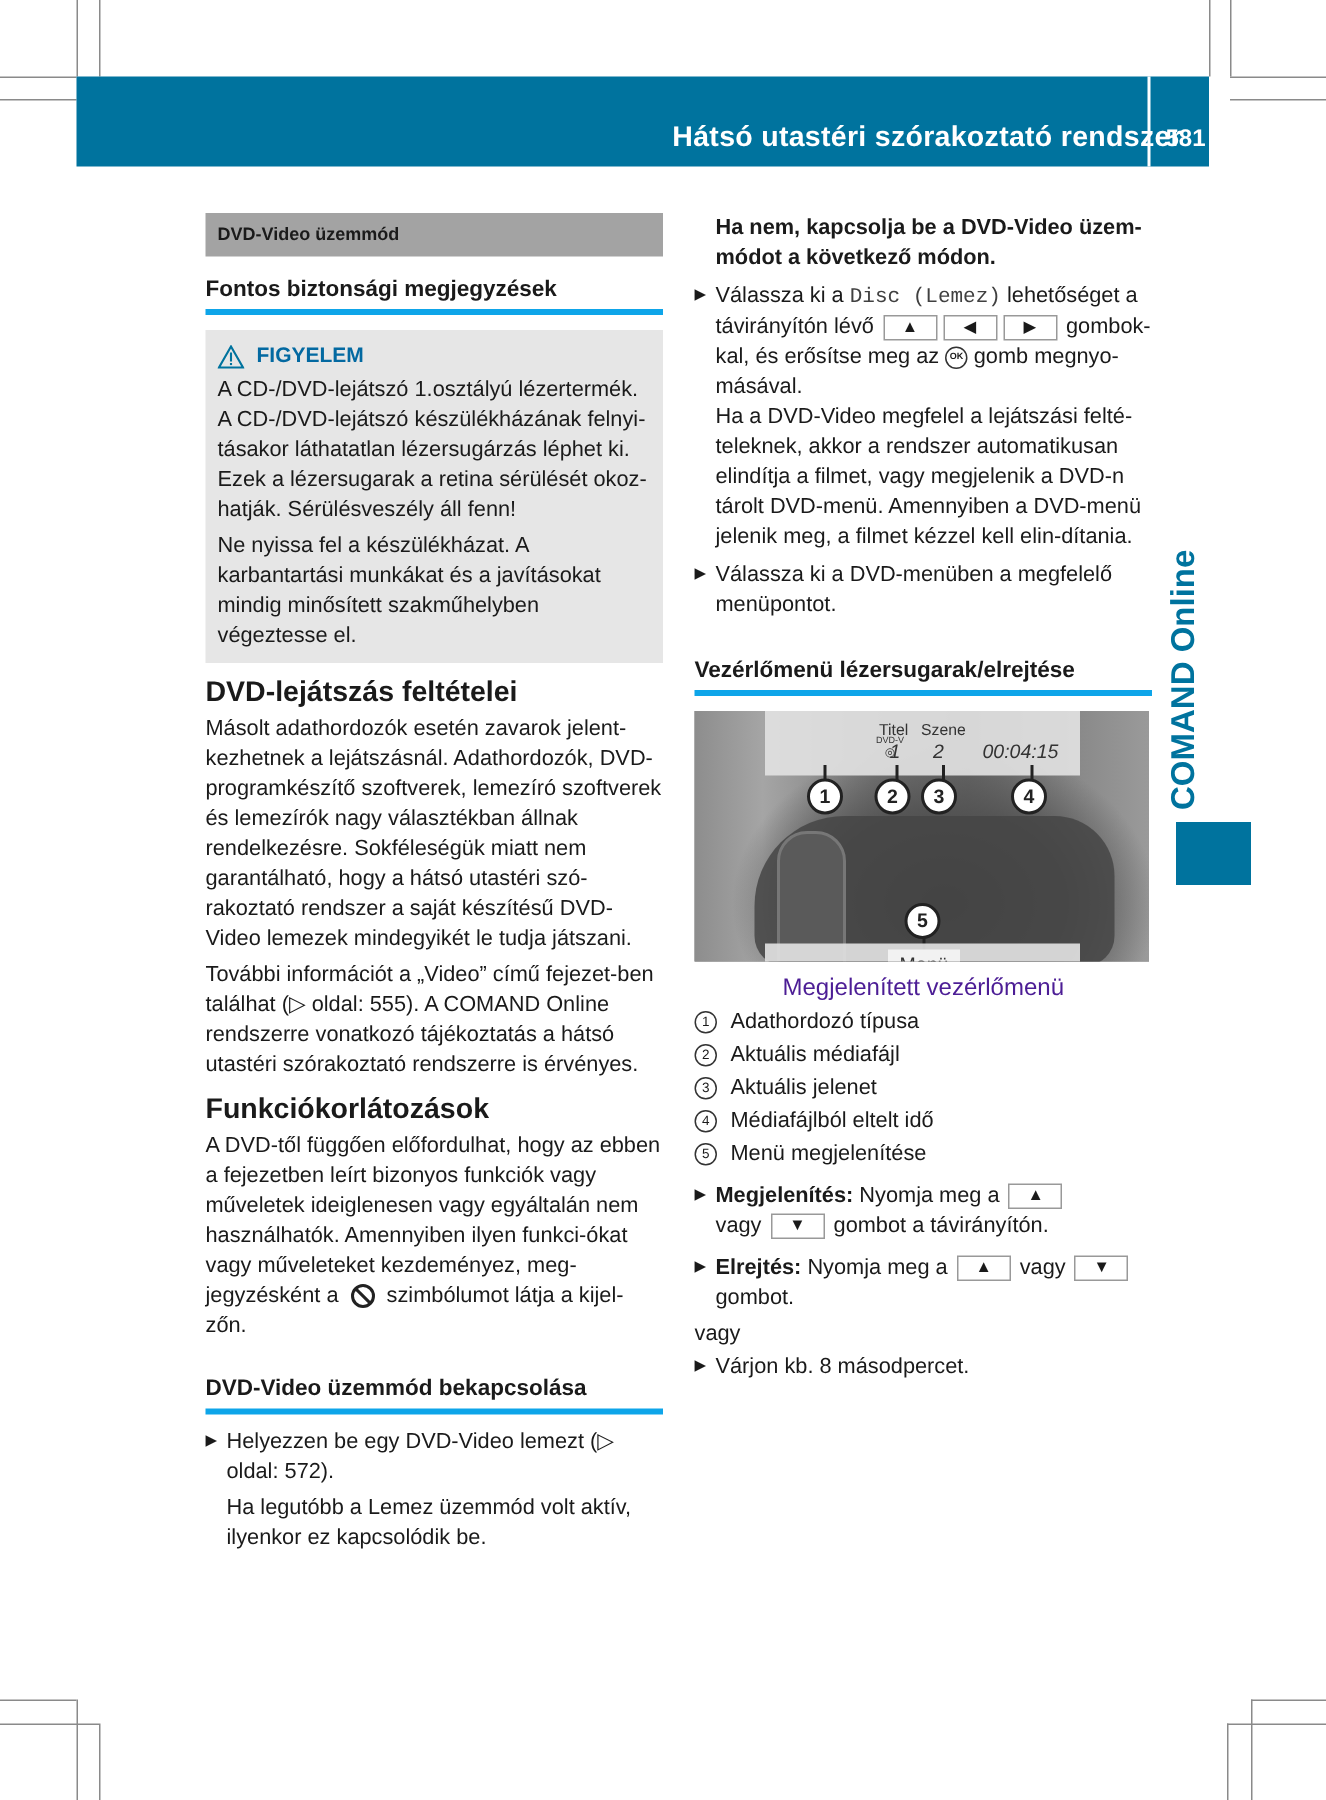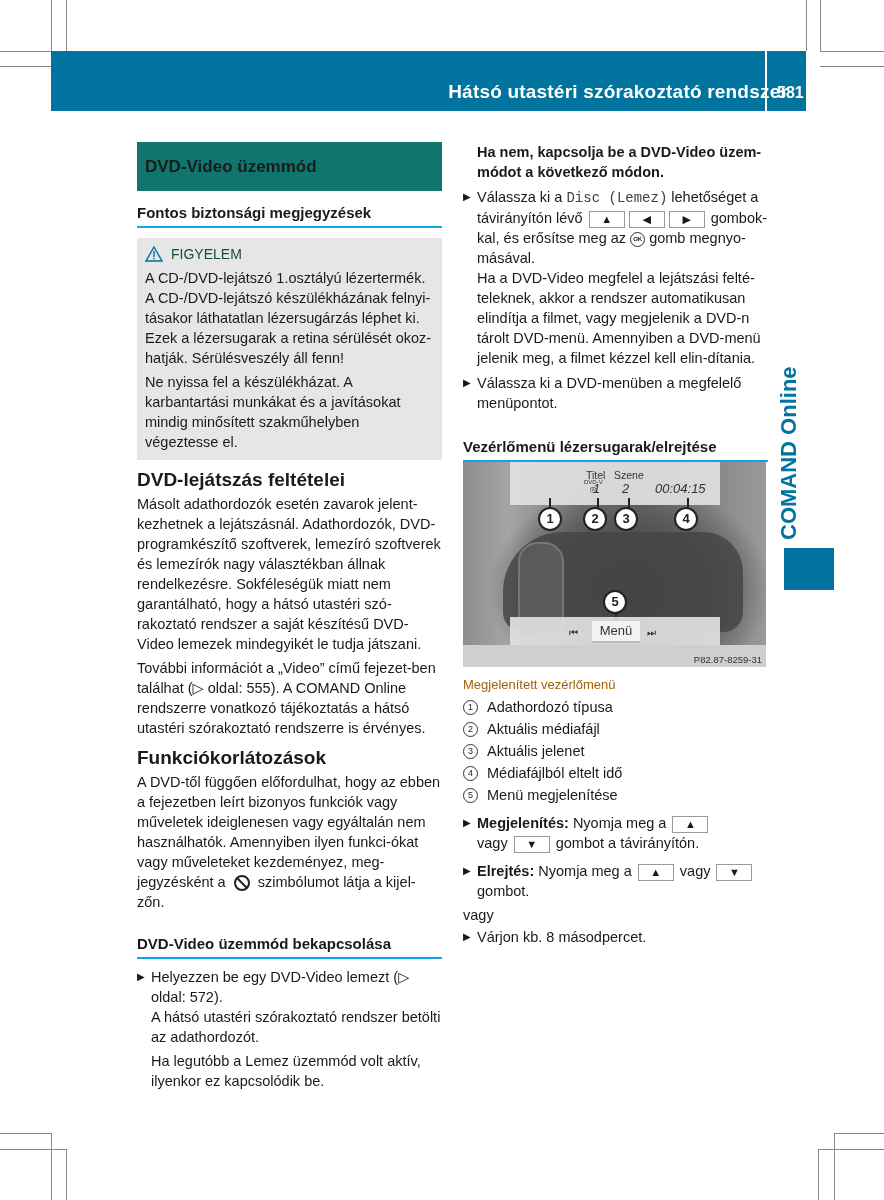--- a/index.html
+++ b/index.html
@@ -11,60 +11,60 @@
   .header-divider { position:absolute; left:765px; top:51px; width:2px; height:60px; background:#fff; }
   .page-num { position:absolute; left:777px; top:84px; color:#fff; font-size:16px; font-weight:bold; }
   .side-label { position:absolute; left:776px; top:540px; transform:rotate(-90deg); transform-origin:left top;
                 color:#00739e; font-size:22px; font-weight:bold; white-space:nowrap; }
   .side-block { position:absolute; left:784px; top:548px; width:50px; height:42px; background:#00739e; }
 
   .col { position:absolute; font-size:14.5px; line-height:20px; }
   .col-left { left:137px; top:142px; width:305px; }
   .col-right { left:463px; top:142px; width:305px; }
 
-  .sec-gray { background:#0f766e; font-weight:bold; font-size:17px; padding:14px 8px; height:21px; line-height:21px; }
-  .h2 { font-weight:bold; font-size:15px; padding-bottom:3px; border-bottom:2px solid #0ea5e9; margin-top:12px; }
+  .sec-gray { background:#a3a3a3; font-weight:bold; font-size:12px; padding:4px 8px; height:21px; line-height:21px; }
+  .h2 { font-weight:bold; font-size:15px; padding-bottom:3px; border-bottom:4px solid #0ea5e9; margin-top:12px; }
   .h3 { font-weight:bold; font-size:19px; margin-top:10px; }
   p { margin:0; }
   .para { margin-top:4px; }
   .warn { background:#e6e6e6; padding:6px 8px 8px 8px; margin-top:10px; }
-  .warn-head { color:#14532d; font-weight:normal; font-size:14px; display:flex; align-items:center; gap:8px; }
+  .warn-head { color:#0369a1; font-weight:bold; font-size:14px; display:flex; align-items:flex-end; gap:8px; }
   .warn-tri { width:18px; height:16px; }
   .bullet { display:flex; margin-top:5px; }
   .bullet .arr { width:14px; flex:0 0 14px; font-size:10px; line-height:20px; }
   .bullet .txt { flex:1; }
   .key { display:inline-block; border:1px solid #999; width:34px; height:15px; line-height:15px; text-align:center;
          font-size:11px; vertical-align:middle; margin:0 2px; background:#fff; }
   .mono { font-family:"Liberation Mono", monospace; color:#404040; font-size:14px; }
   .ok-icon { display:inline-block; width:13px; height:13px; border:1px solid #333; border-radius:50%; font-size:6px;
              line-height:13px; text-align:center; vertical-align:middle; font-weight:bold; }
   .no-icon { display:inline-block; width:12px; height:12px; border:2px solid #222; border-radius:50%; position:relative; vertical-align:middle; margin:0 4px; }
   .no-icon::after { content:""; position:absolute; left:5px; top:-1px; width:2px; height:14px; background:#222; transform:rotate(-45deg); }
 
-  .figure { position:relative; width:303px; height:205px; background:#6e6e6e; overflow:hidden; }
+  .figure { position:relative; width:303px; height:167px; margin-top:10px; background:#6e6e6e; overflow:hidden; }
   .photo-bg { position:absolute; left:0; top:0; width:303px; height:183px;
      background:
        radial-gradient(ellipse at 55% 70%, #3d3d3d 0%, #555 35%, transparent 60%),
        linear-gradient(90deg, #8d8d8d 0%, #a5a5a5 15%, #7a7a7a 40%, #6a6a6a 60%, #8a8a8a 85%, #9a9a9a 100%); }
   .car-body { position:absolute; left:40px; top:70px; width:240px; height:100px; background:#454545; border-radius:60px 40px 20px 20px; opacity:0.85; }
   .car-grille { position:absolute; left:55px; top:80px; width:42px; height:90px; background:#5a5a5a; border-radius:20px 20px 6px 6px; border:2px solid #777; }
   .overlay-top { position:absolute; left:47px; top:0; width:210px; height:43px; background:rgba(225,225,225,0.92); }
   .ov-label { position:absolute; font-size:10.5px; color:#333; }
   .ov-val { position:absolute; font-size:13px; font-style:italic; color:#333; }
   .dvd-ic { position:absolute; left:74px; top:17px; font-size:6px; color:#333; text-align:center; line-height:7px; }
   .callout { position:absolute; width:20px; height:20px; border:2px solid #222; border-radius:50%; background:#fff;
              font-size:13px; font-weight:bold; text-align:center; line-height:20px; color:#222; }
   .c-line { position:absolute; width:1.5px; background:#222; }
   .overlay-bot { position:absolute; left:47px; top:155px; width:210px; height:28px; background:rgba(225,225,225,0.92); }
   .menu-btn { position:absolute; left:82px; top:4px; width:48px; height:20px; background:#f2f2f2; font-size:13px; text-align:center; line-height:20px; color:#333; border-bottom:2px solid #bbb; }
   .skip { position:absolute; top:6px; font-size:10px; color:#333; }
   .fig-caption-bar { position:absolute; left:0; top:183px; width:303px; height:22px; background:#cfcfcf; }
   .fig-code { position:absolute; right:4px; top:5px; font-size:9.5px; color:#333; }
 
-  .legend-title { font-size:13px; margin-top:8px; color:#a16207; }
+  .legend-title { font-size:16px; margin-top:8px; color:#4c1d95;text-align:center; }
   .legend-item { display:flex; align-items:center; margin-top:2px; }
   .legend-num { display:inline-block; width:13px; height:13px; border:1px solid #333; border-radius:50%; font-size:9px;
                 line-height:13px; text-align:center; margin-right:9px; }
 </style>
 </head>
 <body>
 
 <div class="crop" style="left:51px;top:0;width:1px;height:51px;"></div>
 <div class="crop" style="left:66px;top:0;width:1px;height:51px;"></div>
 <div class="crop" style="left:0;top:51px;width:51px;height:1px;"></div>
@@ -115,21 +115,20 @@
     <span>A DVD-től függően előfordulhat, hogy az ebben a fejezetben leírt bizonyos funkciók vagy műveletek ideiglenesen vagy egyáltalán nem használhatók. Amennyiben ilyen funkci-ókat vagy műveleteket kezdeményez, meg-jegyzésként a</span>
     <span class="no-icon"></span>
     <span>szimbólumot látja a kijel-zőn.</span>
   </p>
 
   <div class="h2" style="margin-top:22px;">DVD-Video üzemmód bekapcsolása</div>
   <div class="bullet" style="margin-top:8px;">
     <span class="arr">▶</span>
     <div class="txt">
       <p>Helyezzen be egy DVD-Video lemezt (▷ oldal: 572).</p>
-      <p>A hátsó utastéri szórakoztató rendszer betölti az adathordozót.</p>
       <p class="para">Ha legutóbb a Lemez üzemmód volt aktív, ilyenkor ez kapcsolódik be.</p>
     </div>
   </div>
 </div>
 
 <div class="col col-right">
   <p style="padding-left:14px;font-weight:bold;">Ha nem, kapcsolja be a DVD-Video üzem-módot a következő módon.</p>
 
   <div class="bullet">
     <span class="arr">▶</span>

